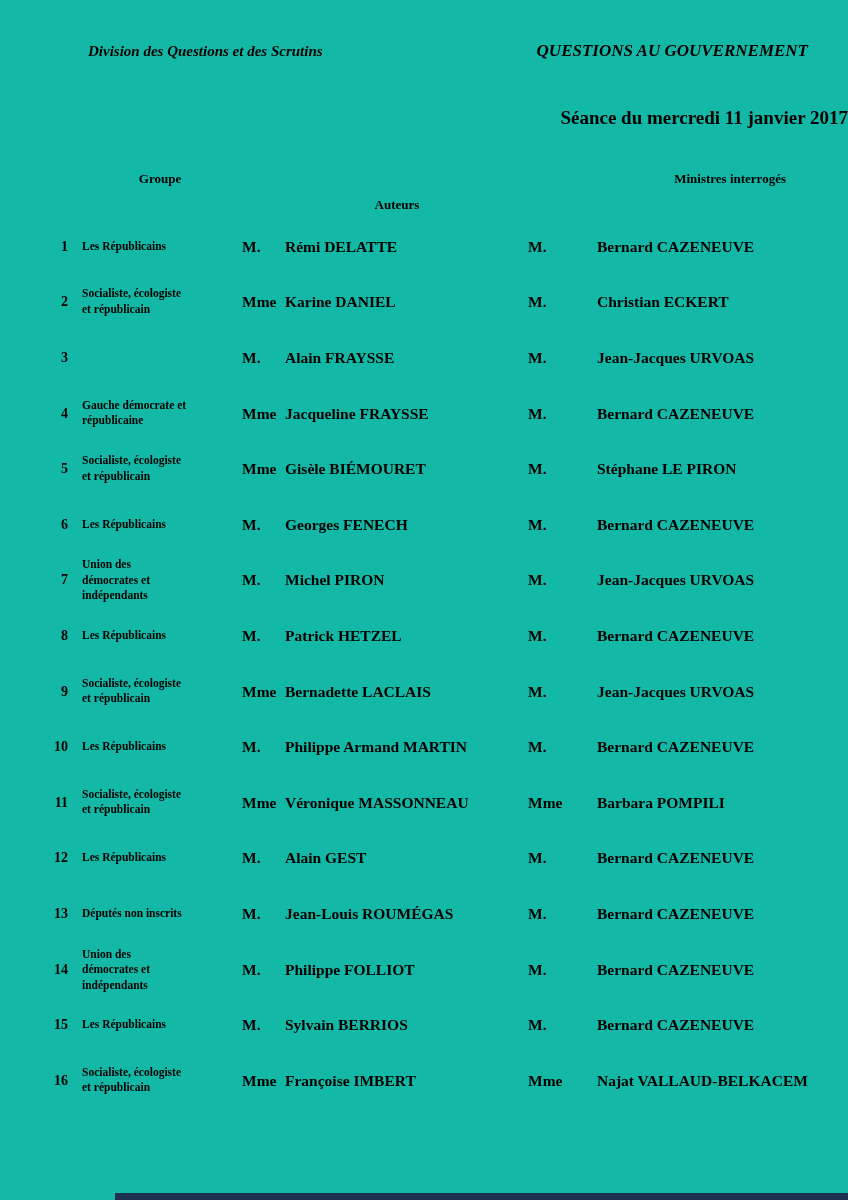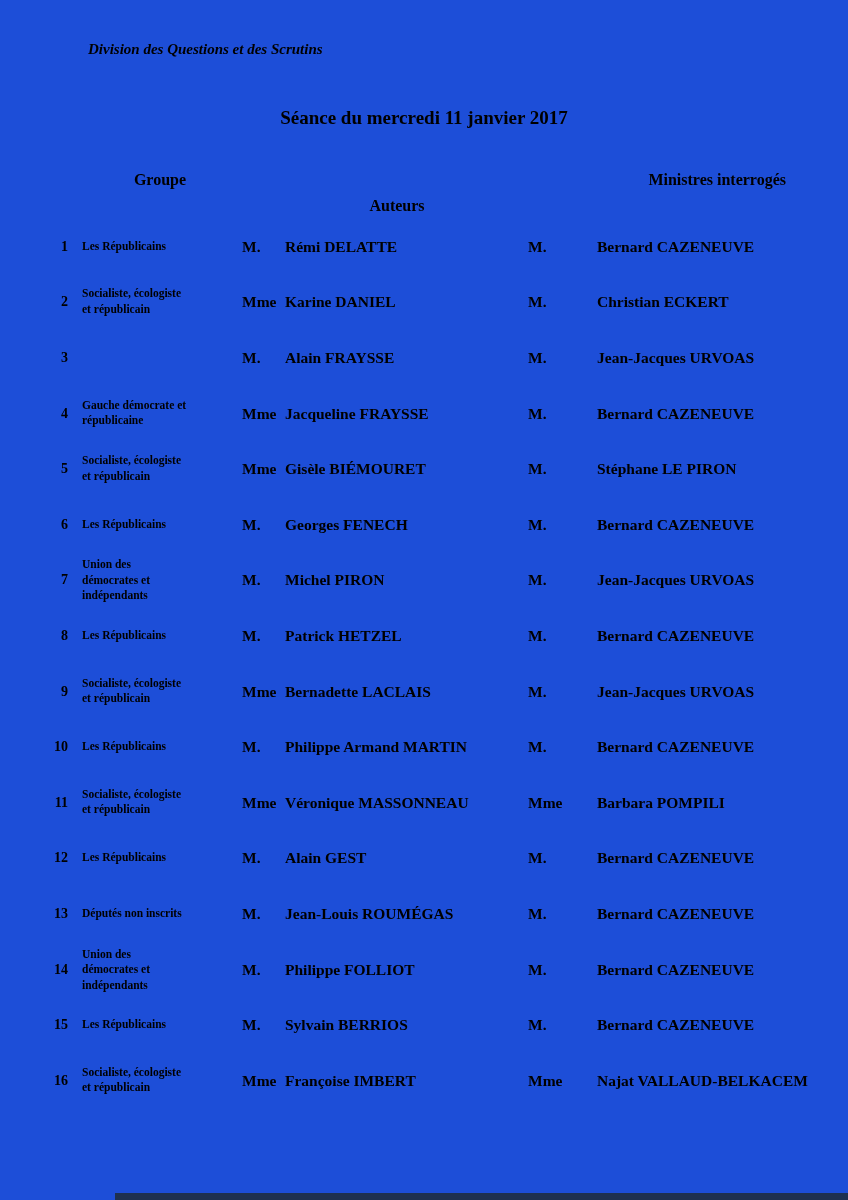--- a/index.html
+++ b/index.html
@@ -4,21 +4,21 @@
 <style>
   html, body {
     margin: 0;
     padding: 0;
     background: #ffffff;
   }
   .page {
     position: relative;
     width: 848px;
     height: 1200px;
-    background: #1d4ed8;
+    background: #14b8a6;
     overflow: hidden;
     font-family: "Liberation Serif", "DejaVu Serif", serif;
     color: #000000;
   }
   .doc-header {
     position: absolute;
     top: 41px;
     left: 88px;
     right: 40px;
     display: flex;
@@ -34,36 +34,36 @@
     font-size: 17px;
     font-weight: bold;
     font-style: italic;
   }
   .doc-title {
     position: absolute;
     top: 107px;
     left: 0;
     width: 100%;
     margin: 0;
-    text-align: center;
+    text-align: right;
     font-size: 19px;
     font-weight: bold;
   }
   .col-headers {
     position: absolute;
     top: 171px;
     left: 0;
     width: 100%;
     height: 18px;
   }
   .ch {
     position: absolute;
     top: 0;
     text-align: center;
-    font-size: 16px;
+    font-size: 13px;
     font-weight: bold;
     white-space: nowrap;
   }
   .ch-groupe   { left: 108px; width: 104px; }
   .ch-auteurs  { left: 345px; width: 104px; margin-top: 26px; }
   .ch-ministres{ left: 586px; width: 200px; text-align: right; }
 
   .rows {
     position: absolute;
     top: 219px;
@@ -110,20 +110,21 @@
     background: #1e3050;
   }
 </style>
 </head>
 <body>
 
 <div class="page">
 
   <div class="doc-header">
     <span class="hl">Division des Questions et des Scrutins</span>
+    <span class="hr">QUESTIONS AU GOUVERNEMENT</span>
   </div>
 
   <h1 class="doc-title">Séance du mercredi 11 janvier 2017</h1>
 
   <div class="col-headers">
     <span class="ch ch-groupe">Groupe</span>
     <span class="ch ch-auteurs">Auteurs</span>
     <span class="ch ch-ministres">Ministres interrogés</span>
   </div>
 

